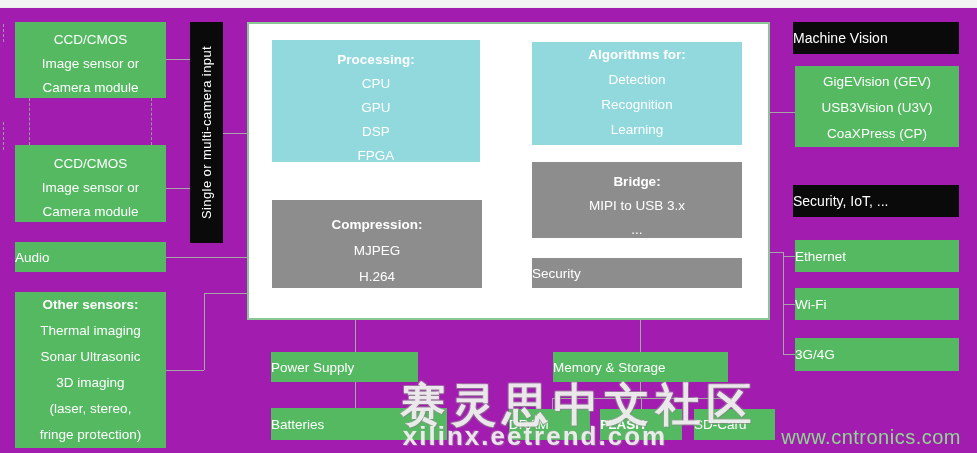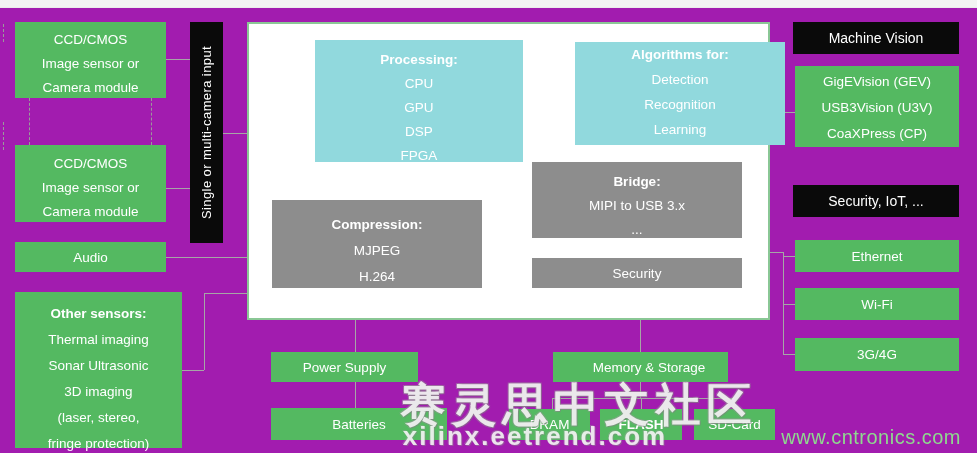--- a/index.html
+++ b/index.html
@@ -4,24 +4,24 @@
 <style>
   html,body { margin:0; padding:0; background:#fff; }
   #stage {
     position:relative; width:977px; height:453px; overflow:hidden;
     background:#a21caf; font-family:"Liberation Sans", sans-serif;
   }
   .topband { position:absolute; left:0; top:0; width:977px; height:7px; background:#f3f3f3; border-bottom:1px solid #ececec; }
 
   .box { position:absolute; color:#fff; text-align:center; font-size:13.5px; box-sizing:border-box; }
   .green { background:#54b961; }
-  .blue  { background:#91d9dd;margin-left:43px; }
+  .blue  { background:#91d9dd; }
   .gray  { background:#8d8d8d; }
   .blackbox { background:#0a0a0a; }
-  .single { display:flex; align-items:center; justify-content:center; }
+  .single { display:flex; align-items:center; justify-content:flex-start; }
   .bold { font-weight:bold; }
   .line { display:block; }
 
   .soc-frame { position:absolute; background:#ffffff; border:2px solid #8ac795; box-sizing:border-box; }
 
   .camera-bar {
     position:absolute; background:#0a0a0a; color:#fff;
     writing-mode:vertical-rl; transform:rotate(180deg);
     display:flex; align-items:center; justify-content:center;
     font-size:13px; letter-spacing:0.4px;
@@ -93,21 +93,21 @@
   <div class="box green" style="left:15px;top:145px;width:151px;height:77px;padding-top:7px;line-height:24px;">
     <span class="line">CCD/CMOS</span>
     <span class="line">Image sensor or</span>
     <span class="line">Camera module</span>
   </div>
 
   <div class="box green single" style="left:15px;top:242px;width:151px;height:30px;">
     <span>Audio</span>
   </div>
 
-  <div class="box green" style="left:15px;top:292px;width:167px;height:156px;padding-top:9px;line-height:26px;">
+  <div class="box green" style="left:15px;top:292px;width:151px;height:156px;line-height:26px;">
     <span class="line bold">Other sensors:</span>
     <span class="line">Thermal imaging</span>
     <span class="line">Sonar Ultrasonic</span>
     <span class="line">3D imaging</span>
     <span class="line">(laser, stereo,</span>
     <span class="line">fringe protection)</span>
   </div>
 
   <div class="camera-bar" style="left:190px;top:22px;width:33px;height:221px;">
     <span>Single or multi-camera input</span>
@@ -173,21 +173,21 @@
   </div>
 
   <div class="box green single" style="left:271px;top:352px;width:147px;height:30px;">
     <span>Power Supply</span>
   </div>
 
   <div class="box green single" style="left:271px;top:408px;width:176px;height:32px;">
     <span>Batteries</span>
   </div>
 
-  <div class="box green single" style="left:553px;top:352px;width:175px;height:30px;padding-left:17px;">
+  <div class="box green single" style="left:553px;top:352px;width:175px;height:30px;">
     <span>Memory &amp; Storage</span>
   </div>
 
   <div class="box green single" style="left:509px;top:409px;width:81px;height:31px;">
     <span>DRAM</span>
   </div>
 
   <div class="box green single" style="left:600px;top:409px;width:82px;height:31px;font-weight:bold;">
     <span>FLASH</span>
   </div>

